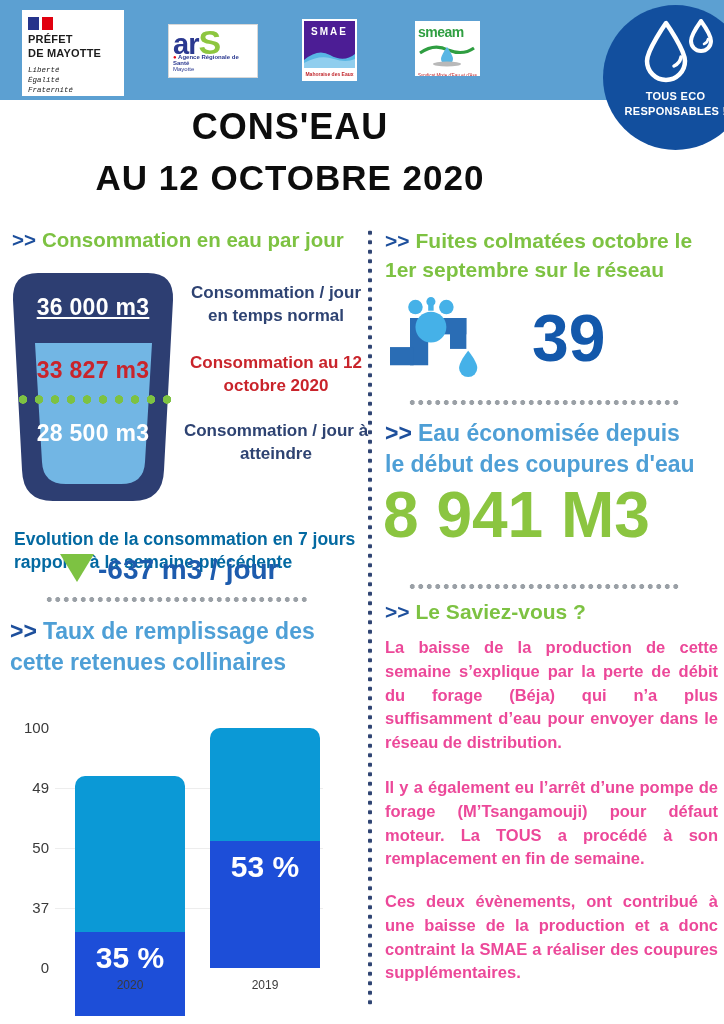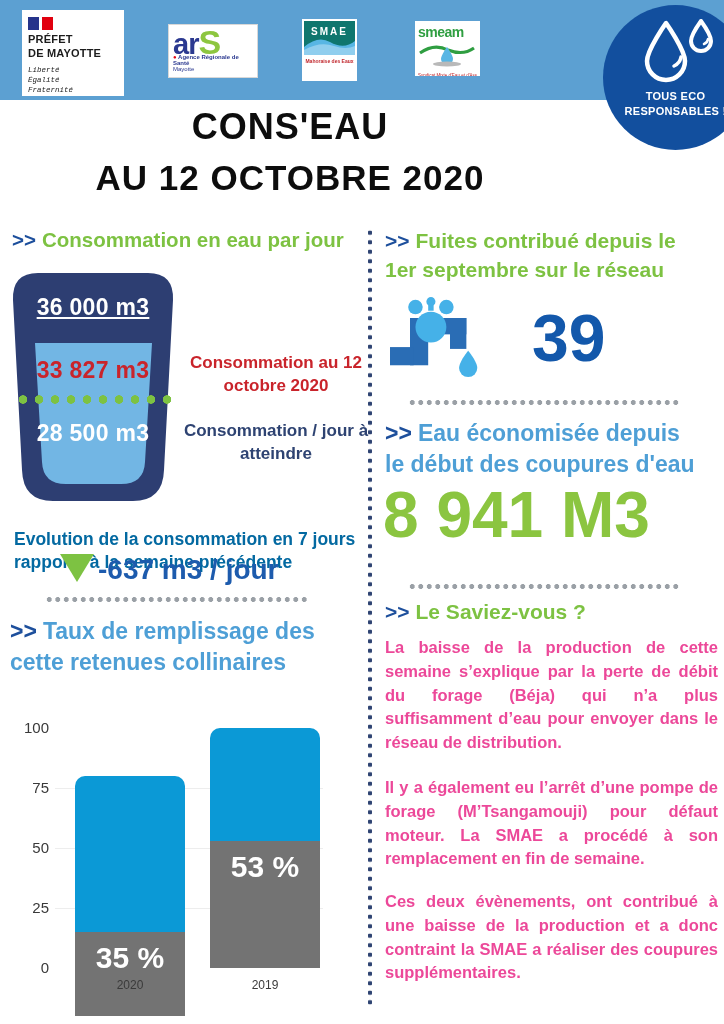--- a/index.html
+++ b/index.html
@@ -21,21 +21,21 @@
   .prefet-name { font-size:11px; font-weight:700; color:#1c1c1c; line-height:1.25; letter-spacing:.2px; }
   .prefet-motto { margin-top:4px; font-family:Liberation Mono, monospace; font-style:italic; font-size:7.5px; color:#222; line-height:1.35; }
   #logo-ars { left:168px; top:24px; width:90px; height:54px; padding:2px 4px; border:1px solid #d8d8d8; }
   .ars-word { line-height:.9; }
   .ars-ar { color:#2b3990; font-weight:700; font-size:29px; letter-spacing:-1px; }
   .ars-s  { color:#8dc63f; font-weight:700; font-size:34px; }
   .ars-sub { font-size:6px; color:#2b3990; font-weight:700; margin-top:-4px; }
   .ars-dot { color:#e30613; }
   .ars-region { font-size:6px; color:#2b3990; }
   #logo-smae { left:302px; top:19px; width:55px; height:62px; padding:2px; }
-  #smae-inner { position:relative; background:#0f766e; height:34px; overflow:hidden; }
+  #smae-inner { position:relative; background:#4c1d95; height:47px; overflow:hidden; }
   .smae-word { display:block; text-align:center; color:#fff; font-size:10px; font-weight:700; letter-spacing:2px; margin-top:5px; }
   .smae-sub { display:block; text-align:center; color:#c1272d; font-size:5px; font-weight:700; margin-top:3px; }
   #logo-smeam { left:415px; top:21px; width:65px; height:55px; padding:2px 3px; }
   .smeam-word { color:#2f9e41; font-weight:700; font-size:14px; letter-spacing:-.5px; line-height:1; }
   .smeam-sub { display:block; color:#c1272d; font-size:4.5px; margin-top:2px; white-space:nowrap; overflow:hidden; }
 
   
   #badge { left:603px; top:5px; width:145px; height:145px; border-radius:50%;
            background:#124f9e; text-align:center; }
   #badge-drops { margin-top:14px; }
@@ -85,21 +85,21 @@
   #vdots { left:367px; top:228px; width:6px; height:780px;
     background-image:radial-gradient(circle, #2e4372 2px, transparent 2.5px);
     background-size:6px 9.5px; background-repeat:repeat-y; background-position:50% 0; }
 
   
   #chart { left:55px; top:728px; width:268px; height:240px; }
   .grid { position:absolute; left:0; width:268px; height:1px; background:#ededed; }
   .ytick { position:absolute; left:-38px; width:32px; text-align:right; font-size:15px; color:#3a3a3a; font-weight:400; }
   .bar { position:absolute; top:0; height:240px; width:110px; background:#0b99d6; border-radius:10px 10px 0 0; overflow:hidden; }
   #bar-0 { left:20px;margin-top:48px; } #bar-1 { left:155px; }
-  .bar-fill { position:absolute; bottom:0; left:0; width:110px; background:#737373; }
+  .bar-fill { position:absolute; bottom:0; left:0; width:110px; background:#1d4ed8; }
   .bar-label { display:block; text-align:center; margin-top:9px; color:#ffffff; font-size:30px; font-weight:700; }
   .xlabel { position:absolute; top:978px; width:110px; text-align:center; font-size:12px; color:#3a3a3a; }
   #xlabel-0 { left:75px; } #xlabel-1 { left:210px; }
 
   
   #leak-row { left:390px; top:294px; display:flex; align-items:center; }
   #leak-count { color:#1358ab; font-size:66px; font-weight:700; margin-left:42px; }
   #big-green { left:383px; top:478px; width:335px; color:#8bc540; font-size:64px; font-weight:700; letter-spacing:0; white-space:nowrap; }
   .para { position:absolute; left:385px; width:333px; color:#ec4899; font-size:16.5px; font-weight:700; line-height:1.44; text-align:justify; }
   #p1 { top:636px; } #p2 { top:776px; } #p3 { top:890px; }
@@ -178,20 +178,21 @@
     <svg width="170" height="234" viewBox="0 0 170 234">
       <path d="M30,3 H140 Q166,3 165,30 L156,200 Q155,231 125,231 H45 Q15,231 14,200 L5,30 Q4,3 30,3 Z" fill="#2d3e72"></path>
       <path d="M27,73 L144,73 L137,192 Q136,214 113,214 H58 Q35,214 34,192 Z" fill="#72b6e4"></path>
     </svg>
     <div id="val-normal" class="bucket-val">36 000 m3</div>
     <div id="val-current" class="bucket-val">33 827 m3</div>
     <div id="bucket-dots"></div>
     <div id="val-target" class="bucket-val">28 500 m3</div>
   </div>
 
+  <div id="lbl-normal" class="abs bucket-label">Consommation / jour en temps normal</div>
   <div id="lbl-current" class="abs bucket-label">Consommation au 12 octobre 2020</div>
   <div id="lbl-target" class="abs bucket-label">Consommation / jour à atteindre</div>
 
   <div id="evolution" class="abs">Evolution de la consommation en 7 jours rapporté à la semaine précédente</div>
   <div id="delta" class="abs">
     <span id="delta-triangle"></span>
     <span id="delta-value">-637 m3 / jour</span>
   </div>
 
   <div id="hdots1" class="abs hdots"></div>
@@ -199,42 +200,42 @@
   <div id="sec2-h" class="abs h-lblue">
     <span class="chev">&gt;&gt;</span><span>Taux de remplissage des</span><br>
     <span>cette retenues collinaires</span>
   </div>
 
   <div id="chart" class="abs">
     <div class="grid" style="top:60px"></div>
     <div class="grid" style="top:120px"></div>
     <div class="grid" style="top:180px"></div>
     <span class="ytick" style="top:-9px">100</span>
-    <span class="ytick" style="top:51px">75</span>
+    <span class="ytick" style="top:51px">49</span>
     <span class="ytick" style="top:111px">50</span>
-    <span class="ytick" style="top:171px">25</span>
+    <span class="ytick" style="top:171px">37</span>
     <span class="ytick" style="top:231px">0</span>
     <div id="bar-0" class="bar">
       <div class="bar-fill" style="height: 35%;">
         <span class="bar-label">35 %</span>
       </div>
     </div>
     <div id="bar-1" class="bar">
       <div class="bar-fill" style="height: 53%;">
         <span class="bar-label">53 %</span>
       </div>
     </div>
   </div>
   <span id="xlabel-0" class="abs xlabel">2020</span>
   <span id="xlabel-1" class="abs xlabel">2019</span>
 
   <div id="vdots" class="abs"></div>
 
   <div id="sec3-h" class="abs h-green">
-    <span class="chev">&gt;&gt;</span><span>Fuites contribué depuis le</span><br>
+    <span class="chev">&gt;&gt;</span><span>Fuites colmatées octobre le</span><br>
     <span>1er septembre sur le réseau</span>
   </div>
 
   <div id="leak-row" class="abs">
     <svg width="100" height="88" viewBox="0 0 110 92">
       <g fill="#2a6db5">
         <rect x="22" y="24" width="20" height="52"></rect>
         <rect x="0" y="56" width="26" height="20"></rect>
         <rect x="22" y="24" width="62" height="18"></rect>
         <rect x="66" y="24" width="18" height="34"></rect>
@@ -258,16 +259,16 @@
     <span>le début des coupures d'eau</span>
   </div>
   <div id="big-green" class="abs">8 941 M3</div>
 
   <div id="hdots3" class="abs hdots"></div>
 
   <div id="sec5-h" class="abs h-green">
     <span class="chev">&gt;&gt;</span><span>Le Saviez-vous ?</span>
   </div>
   <p id="p1" class="para">La baisse de la production de cette semaine s’explique par la perte de débit du forage (Béja) qui n’a plus suffisamment d’eau pour envoyer dans le réseau de distribution.</p>
-  <p id="p2" class="para">Il y a également eu l’arrêt d’une pompe de forage (M’Tsangamouji) pour défaut moteur. La SMAE a procédé à son remplacement en fin de semaine.</p>
+  <p id="p2" class="para">Il y a également eu l’arrêt d’une pompe de forage (M’Tsangamouji) pour défaut moteur. La TOUS a procédé à son remplacement en fin de semaine.</p>
   <p id="p3" class="para">Ces deux évènements, ont contribué à une baisse de la production et a donc contraint la SMAE a réaliser des coupures supplémentaires.</p>
 
 </div>
 
 </body></html>

